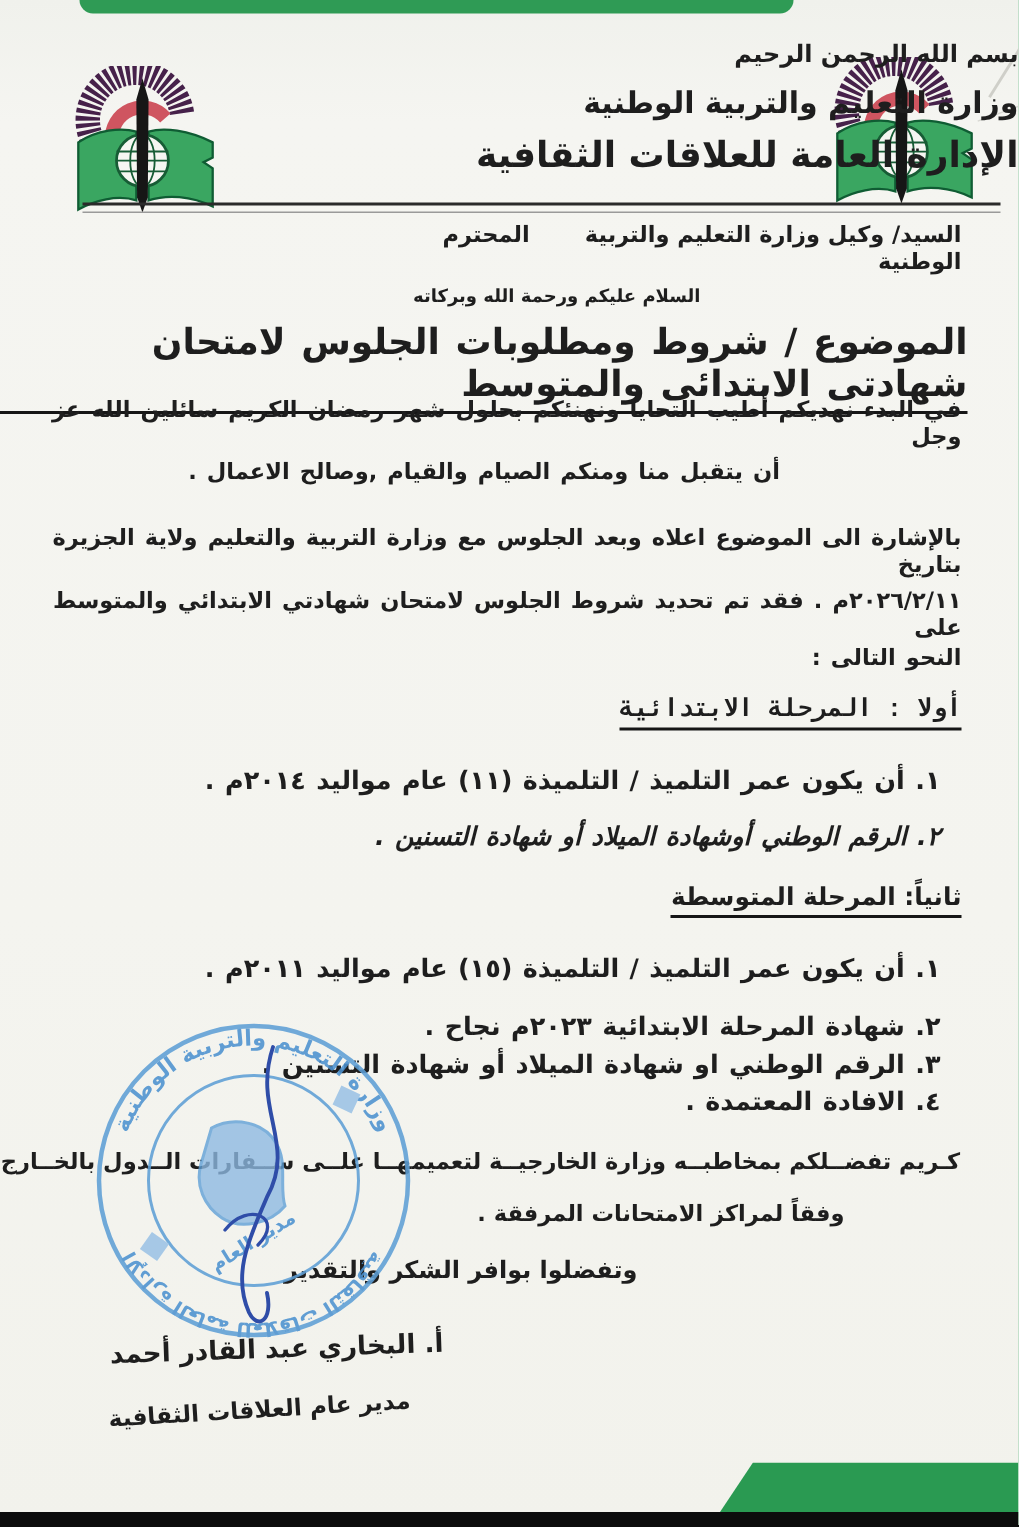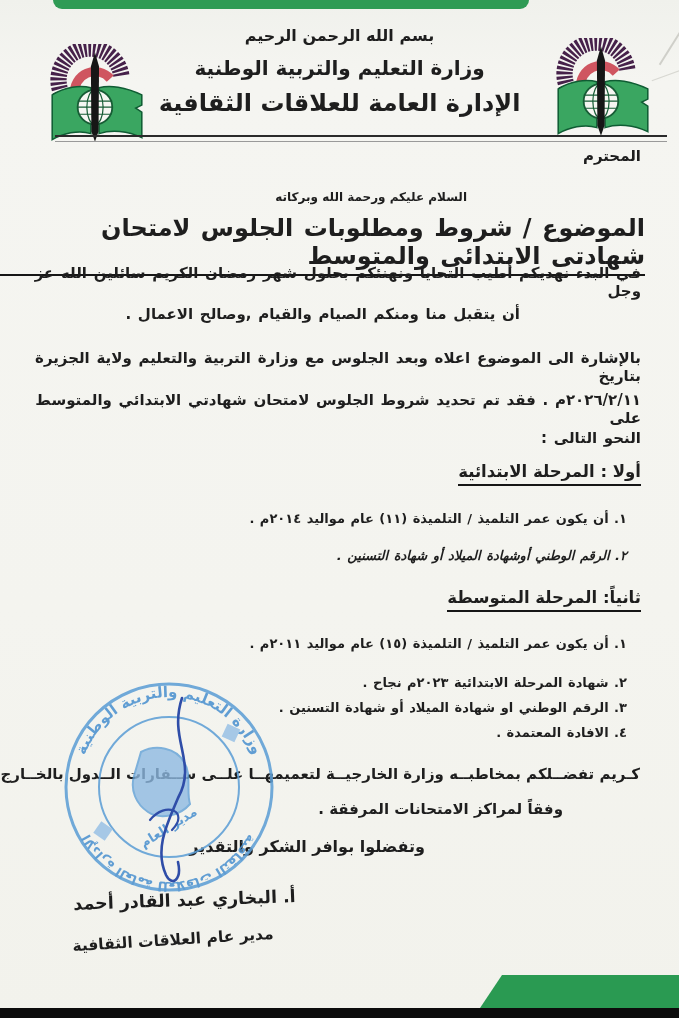--- a/index.html
+++ b/index.html
@@ -5,43 +5,43 @@
   html,body{margin:0;padding:0;}
   body{
     width:679px;height:1018px;position:relative;overflow:hidden;
     background:linear-gradient(180deg,#f0f1ec 0%,#f5f5f1 8%,#f4f4ef 60%,#f2f2ec 100%);
     font-family:"DejaVu Sans", sans-serif;
     color:#1e1e1e;
     direction:rtl;
   }
   .abs{position:absolute;}
   .b{font-weight:700;}
-  .center{text-align:center;}
+  .center{text-align:right;}
   
   .topbar{left:53px;top:-9px;width:476px;height:18px;border-radius:10px;background:#2f9b55;}
   .crease{left:642px;top:32px;width:75px;height:0;border-top:2px solid #cfcfc9;transform:rotate(-58deg);}
   .crease2{left:650px;top:70px;width:60px;height:0;border-top:1.5px solid #d8d8d2;transform:rotate(-20deg);}
   
   .bismillah{left:0;right:0;top:26px;font-size:16px;}
   .ministry{left:0;right:0;top:56px;font-size:20px;}
   .department{left:0;right:0;top:89px;font-size:24px;letter-spacing:0;}
   .hr{left:55px;top:135px;width:612px;height:4px;border-top:2.5px solid #2a2a2a;border-bottom:1px solid #9a9a9a;}
   
   .addr-row{right:38px;top:147px;width:346px;display:flex;justify-content:space-between;font-size:15px;}
   .greeting{right:212px;top:190px;font-size:12px;}
   .subject{right:34px;top:214px;font-size:24px;border-bottom:2.5px solid #161616;padding-bottom:4px;word-spacing:2px;}
   .line{font-size:15px;word-spacing:1.5px;}
   .p1l1{right:38px;top:264px;}
   .p1l2{right:159px;top:305px;}
   .p2l1{right:38px;top:349px;}
   .p2l2{right:38px;top:391px;}
   .p2l3{right:38px;top:429px;text-align:right;}
   .sec-title{font-size:16.5px;border-bottom:2px solid #161616;padding-bottom:3px;}
-  .s1t{right:38px;top:462px;}
-  .item{font-size:13px;word-spacing:1px;}
+  .s1t{right:38px;top:462px;font-family:Liberation Mono, monospace;}
+  .item{font-size:17px;word-spacing:1px;}
   .s1i0{right:52px;top:511px;}
   .s1i1{right:52px;top:548px;font-style:italic;}
   .s2t{right:38px;top:588px;}
   .s2i0{right:52px;top:636px;}
   .s2i1{right:52px;top:675px;}
   .s2i2{right:52px;top:700px;}
   .s2i3{right:52px;top:725px;}
   .req1{right:39px;top:765px;font-size:15px;text-align:center;}
   .req2{right:116px;top:800px;font-size:15px;}
   .thanks{right:254px;top:837px;font-size:16px;}
@@ -86,20 +86,21 @@
   <line x1="32" y1="69" x2="64" y2="69" stroke="#175c35" stroke-width="1.2"></line>
   <path d="M48,8 L52,22 L51.5,86 L48,96 L44.5,86 L44,22 Z" fill="#161616"></path>
 </svg>
 
 <div class="abs center b bismillah">بسم الله الرحمن الرحيم</div>
 <div class="abs center b ministry">وزارة التعليم والتربية الوطنية</div>
 <div class="abs center b department">الإدارة العامة للعلاقات الثقافية</div>
 <div class="abs hr"></div>
 
 <div class="abs b addr-row">
+  <span>السيد/ وكيل وزارة التعليم والتربية الوطنية</span>
   <span>المحترم</span>
 </div>
 
 <div class="abs b greeting">السلام عليكم ورحمة الله وبركاته</div>
 <div class="abs b subject">الموضوع / شروط ومطلوبات الجلوس لامتحان شهادتى الابتدائى والمتوسط</div>
 
 <div class="abs b line p1l1">في البدء نهديكم أطيب التحايا ونهنئكم بحلول شهر رمضان الكريم سائلين الله عز وجل</div>
 <div class="abs b line p1l2">أن يتقبل منا ومنكم الصيام والقيام ,وصالح الاعمال .</div>
 <div class="abs b line p2l1">بالإشارة الى الموضوع اعلاه وبعد الجلوس مع وزارة التربية والتعليم ولاية الجزيرة بتاريخ</div>
 <div class="abs b line p2l2">٢٠٢٦/٢/١١م . فقد تم تحديد شروط الجلوس لامتحان شهادتي الابتدائي والمتوسط على</div>

